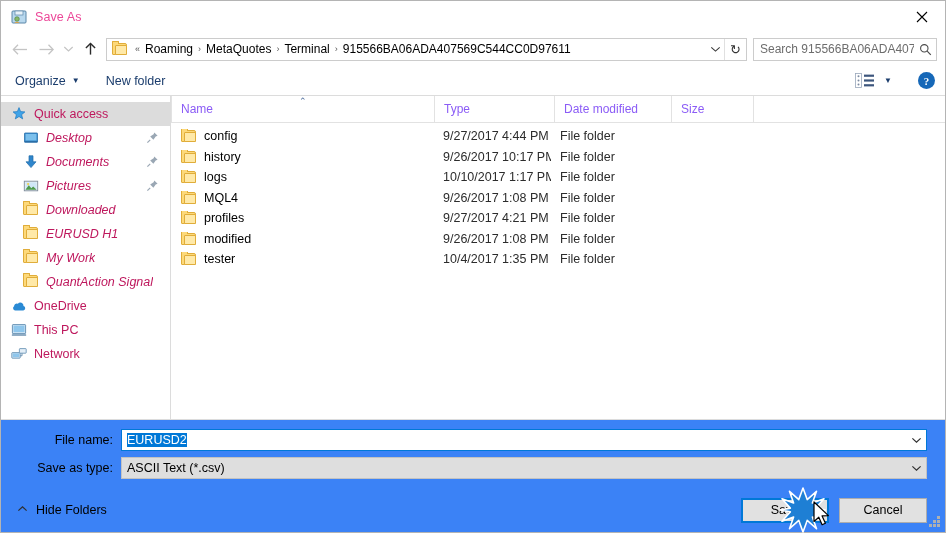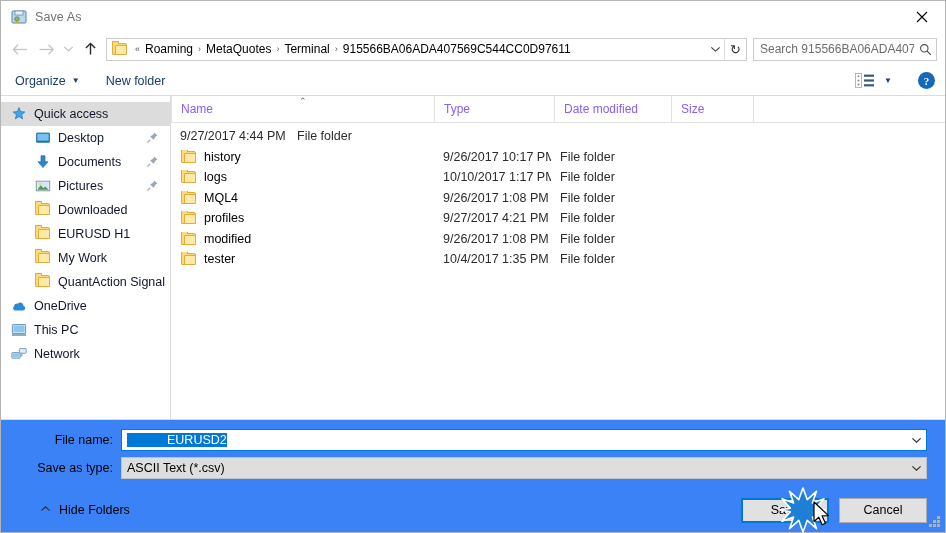--- a/index.html
+++ b/index.html
@@ -30,21 +30,21 @@
     position: relative;
   }
   .title-icon {
     width: 16px; height: 16px;
     margin-left: 10px; margin-right: 8px;
     position: relative;
     flex: 0 0 16px;
   }
   .title-text {
     font-size: 12.5px;
-    color: #737373;
+    color: #ec4899;
     letter-spacing: .1px;
   }
   .close-btn {
     position: absolute;
     right: 0; top: 0;
     width: 46px; height: 31px;
     display: flex; align-items: center; justify-content: center;
   }
   .close-btn svg { display: block; }
 
@@ -190,25 +190,25 @@
     border-right: 1px solid #dcdcdc;
     padding-top: 6px;
     overflow: hidden;
   }
   .sb-item {
     height: 24px;
     display: flex;
     align-items: center;
     padding-left: 10px;
     font-size: 12.5px;
-    color: #0f172a;
+    color: #be185d;
     position: relative;
   }
   .sb-item.selected { background: #dcdcdc; }
-  .sb-item.indent { padding-left: 34px; }
+  .sb-item.indent { padding-left: 22px; font-style: italic; }
   .sb-item.group { padding-left: 10px; margin-top: 0; }
   .sb-icon {
     width: 16px; height: 16px;
     margin-right: 7px;
     flex: 0 0 16px;
     position: relative;
   }
   .sb-label { white-space: nowrap; overflow: hidden; }
   .sb-pin {
     position: absolute;
@@ -340,37 +340,35 @@
   .field-val {
     flex: 1 1 auto;
     font-size: 12.5px;
     padding-left: 5px;
     white-space: nowrap;
     overflow: hidden;
   }
   .field-val .sel {
     background: #0078d7;
     color: #ffffff;
-    padding-left: 40px;
   }
   .field-chevron {
     width: 19px; height: 20px;
     display: flex; align-items: center; justify-content: center;
     flex: 0 0 19px;
     font-size: 9px;
     color: #333;
   }
 
   .actionrow {
     display: flex;
     align-items: center;
     height: 44px;
     padding: 0 18px 0 8px;
     margin-top: 8px;
-    margin-left: 23px;
   }
   .hide-folders {
     display: flex;
     align-items: center;
     font-size: 12.5px;
     color: #000;
   }
   .hf-caret {
     font-size: 9px;
     color: #333;
@@ -677,20 +675,30 @@
         <div class="col" style="width:263px;flex:0 0 263px;">Name</div>
         <div class="col" style="width:120px;flex:0 0 120px;">Type</div>
         <div class="col" style="width:117px;flex:0 0 117px;">Date modified</div>
         <div class="col" style="width:82px;flex:0 0 82px;">Size</div>
         <div class="col" style="flex:1 1 auto;"></div>
       </div>
 
       <div style="padding-top:3px;">
 
         <div class="row">
+          <div class="cell name" style="width:263px;flex:0 0 263px;">
+            <span class="row-folder-icon">
+              <span class="folder">
+                  <span class="back"></span>
+                  <span class="tab"></span>
+                  <span class="front"></span>
+                </span>
+            </span>
+            <span>config</span>
+          </div>
           <div class="cell dim" style="width:117px;flex:0 0 117px;">9/27/2017 4:44 PM</div>
           <div class="cell dim" style="width:120px;flex:0 0 120px;">File folder</div>
           <div class="cell dim" style="width:82px;flex:0 0 82px;"></div>
         </div>
 
         <div class="row">
           <div class="cell name" style="width:263px;flex:0 0 263px;">
             <span class="row-folder-icon">
               <span class="folder">
                   <span class="back"></span>

